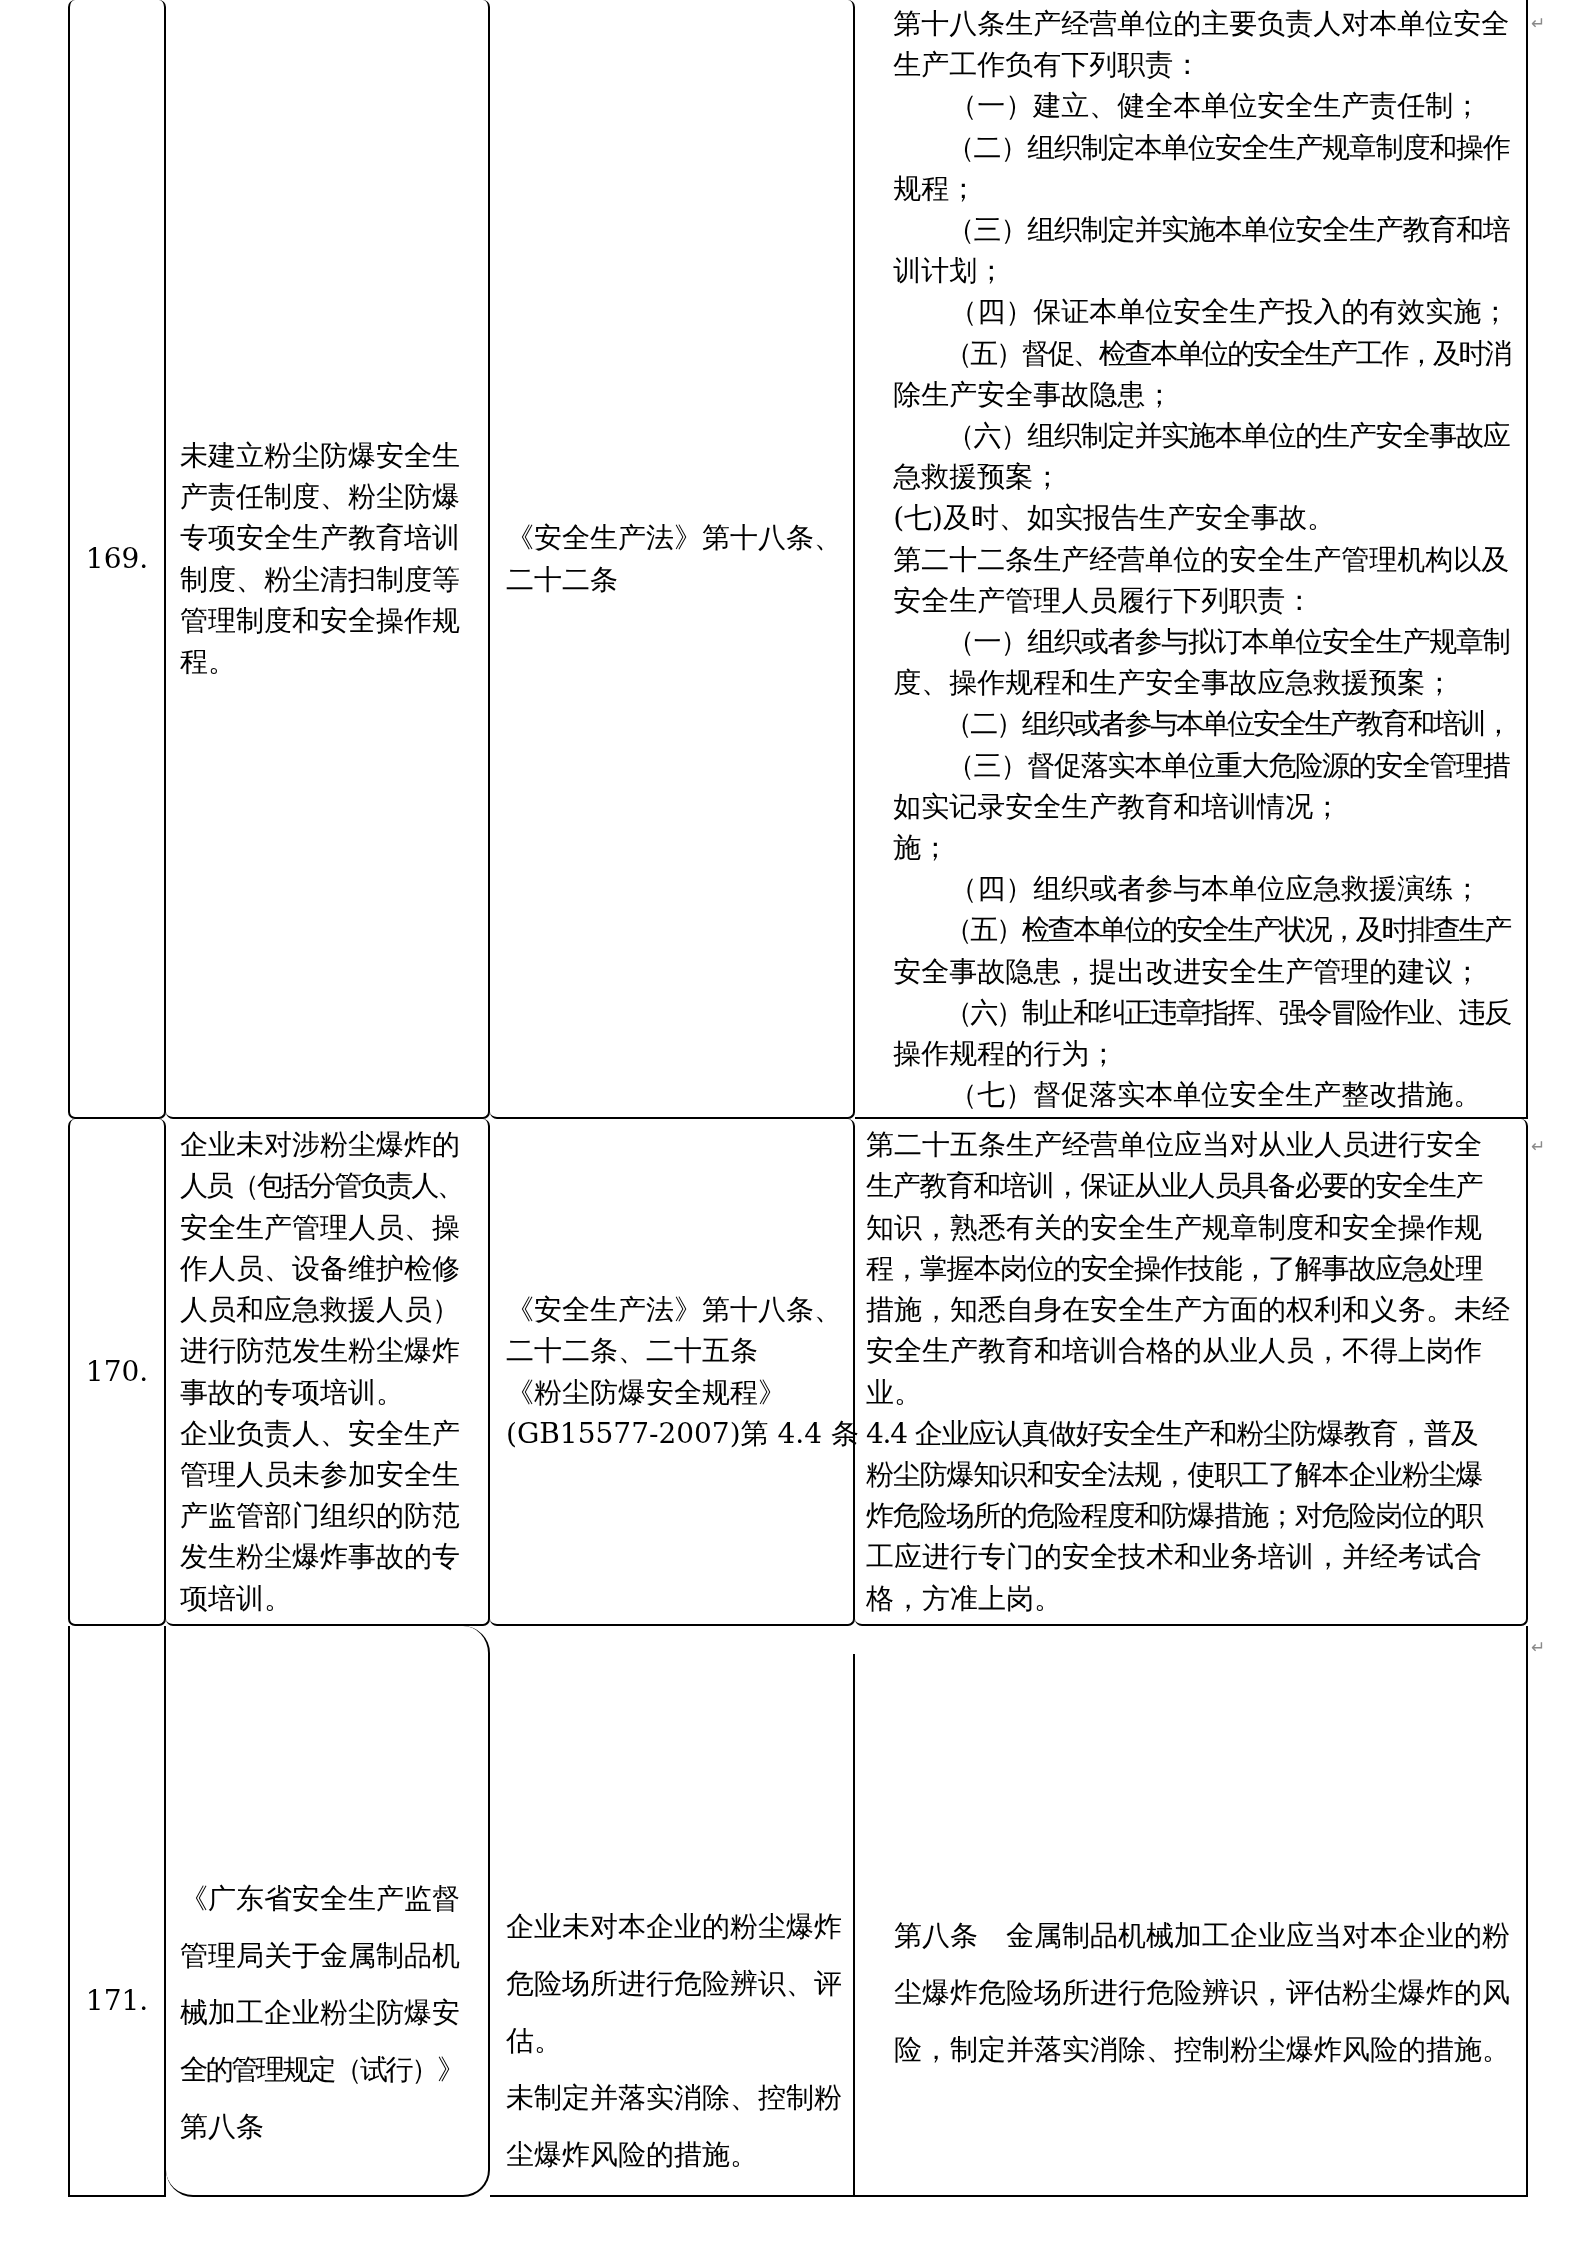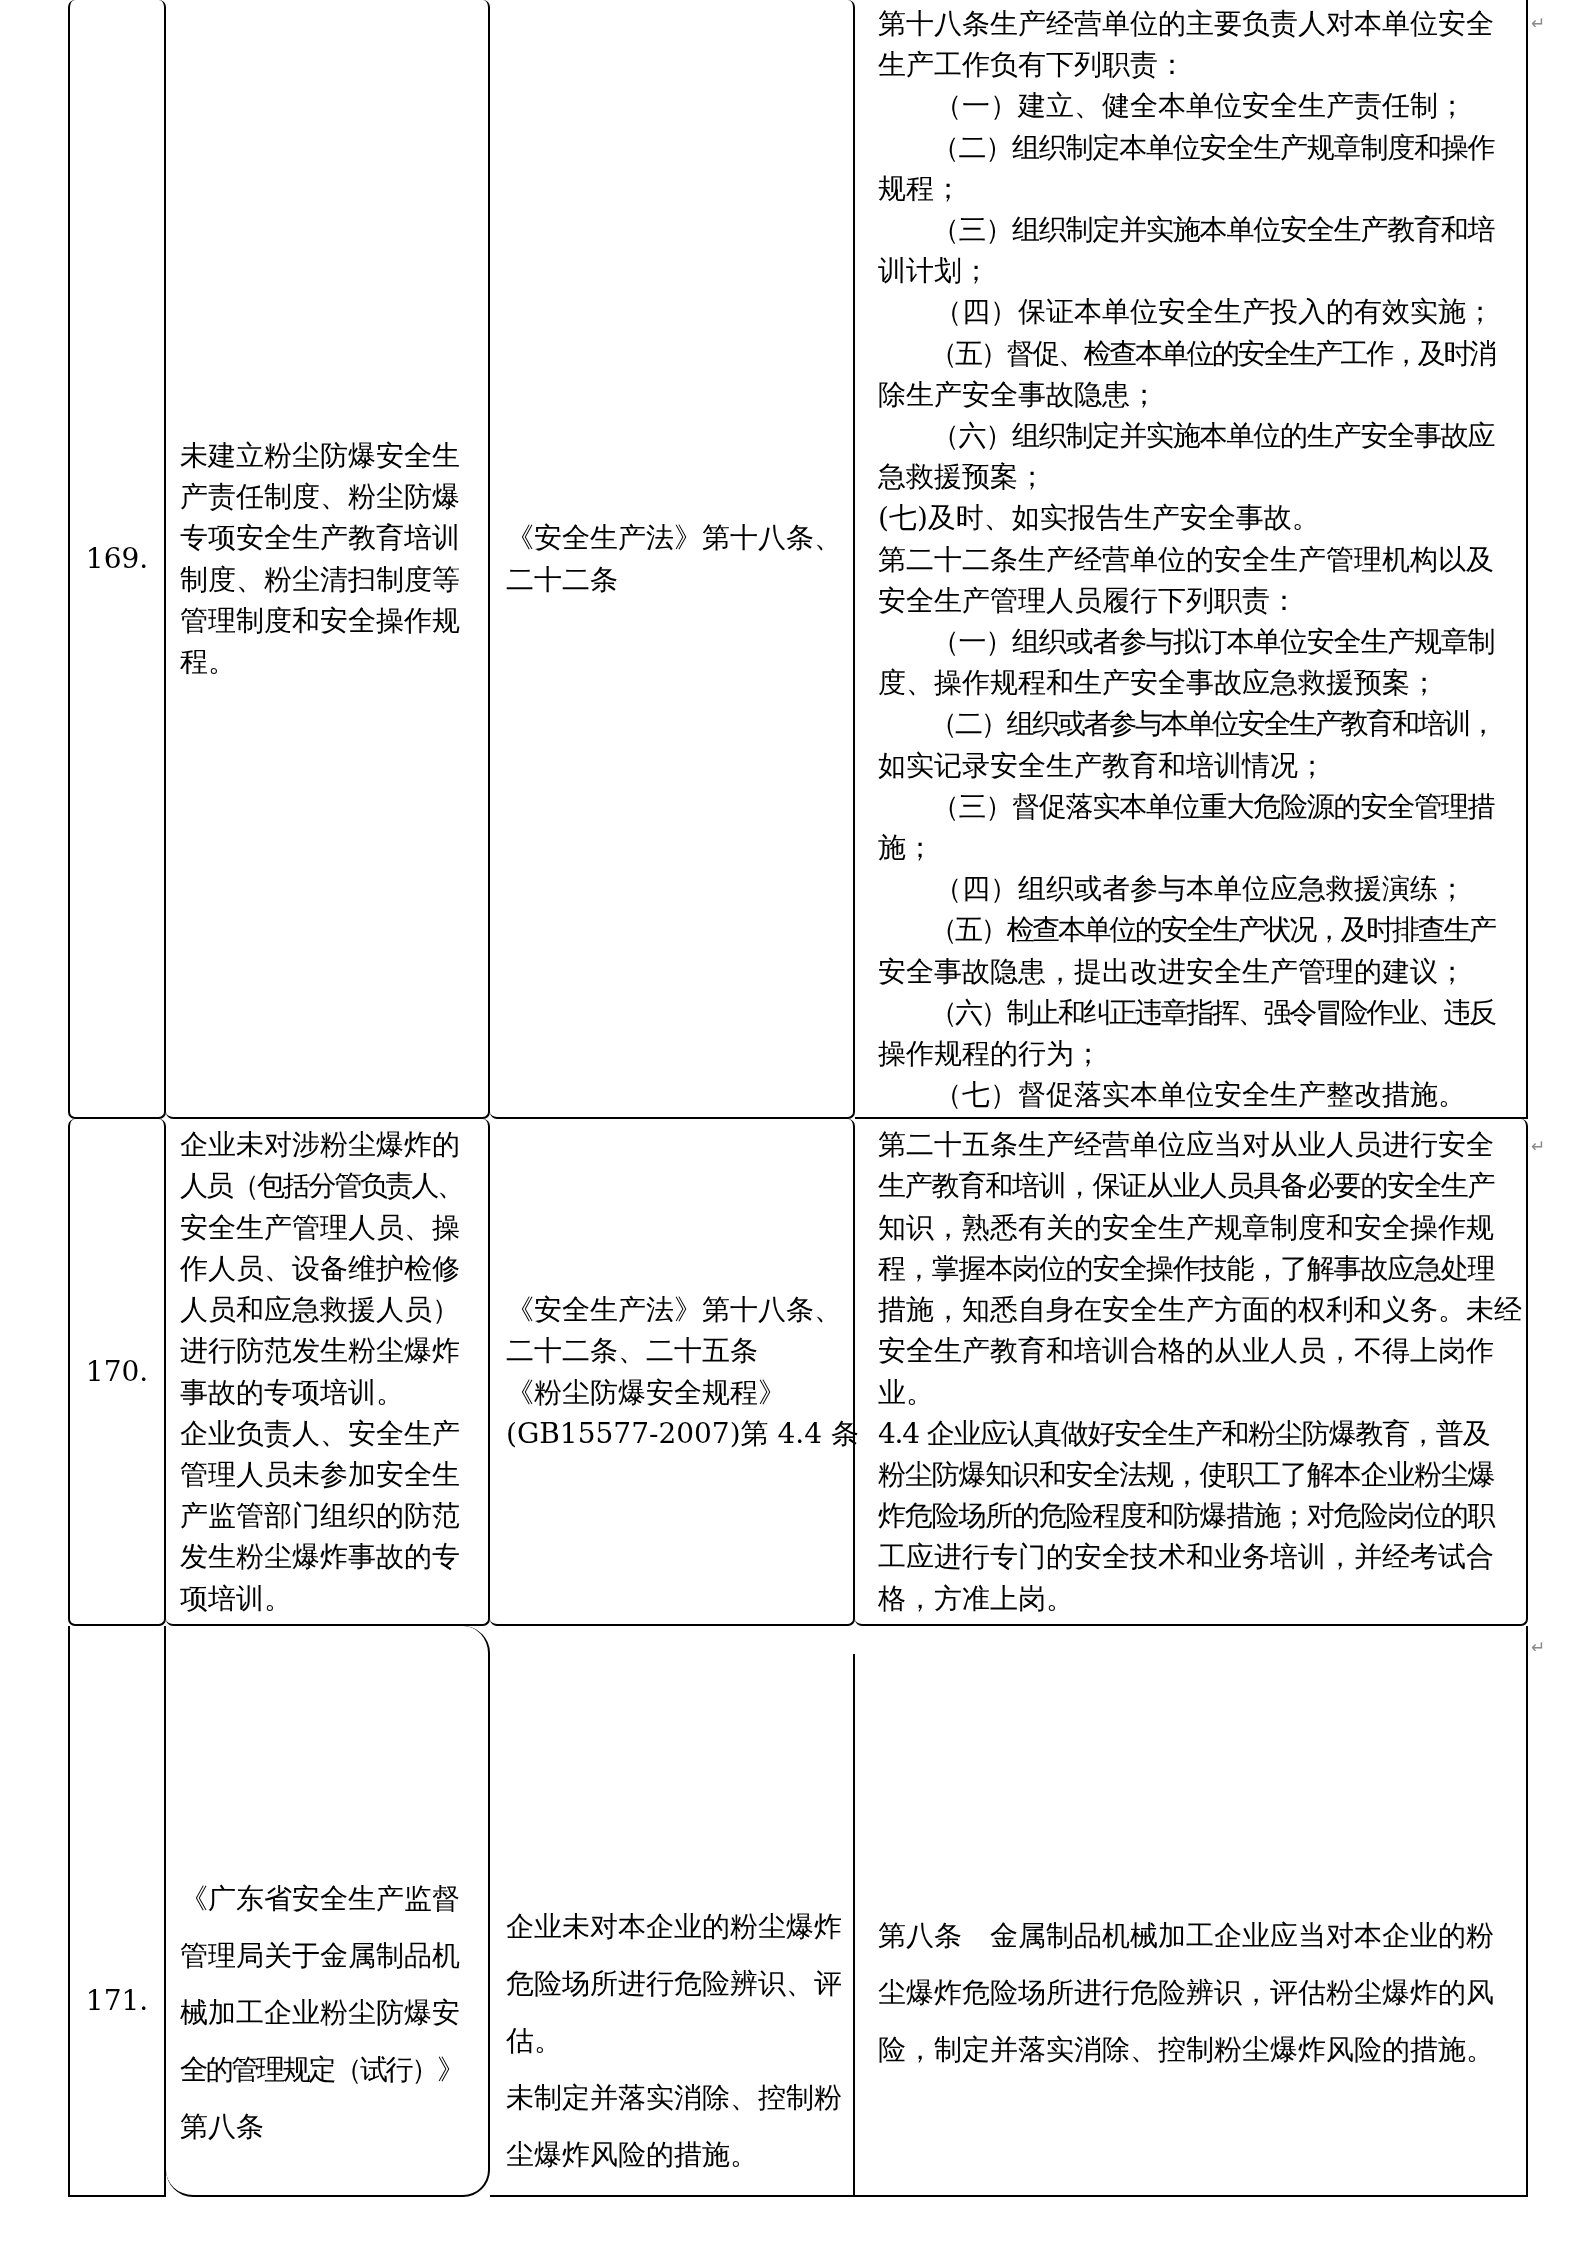--- a/index.html
+++ b/index.html
@@ -24,21 +24,21 @@
     border-right:2px solid var(--border);
     border-bottom:2px solid var(--border);
     display:flex;flex-direction:column;
     font-size:28px;line-height:41.2px;
     overflow:visible;
   }
   .c1{border-left:2px solid var(--border);align-items:center;}
   .vcenter{justify-content:center;border-radius:7px;}
   .c2{padding-left:14px;padding-right:10px;}
   .c3{padding-left:16px;padding-right:10px;}
-  .c4{padding-left:23px;padding-right:16px;}
+  .c4{padding-left:23px;padding-right:16px;align-items:flex-end;}
   .r169c4{justify-content:flex-start;padding-top:3px;}
   
   .r171{line-height:57px;justify-content:flex-start;}
   .r171.c1{padding-top:354px;}
   .r171.c2{padding-top:244px;border-radius:27px;}
   .r171.c3{padding-top:244px;margin-top:28px;}
   .r171.c4{padding-top:281px;}
   .num{line-height:41px;}
   .ln{white-space:nowrap;}
   .s1{letter-spacing:-1.2px;}
@@ -89,22 +89,22 @@
           <div class="ln s2">　　（五）督促、检查本单位的安全生产工作，及时消</div>
           <div class="ln">除生产安全事故隐患；</div>
           <div class="ln s1">　　（六）组织制定并实施本单位的生产安全事故应</div>
           <div class="ln">急救援预案；</div>
           <div class="ln">(七)及时、如实报告生产安全事故。</div>
           <div class="ln">第二十二条生产经营单位的安全生产管理机构以及</div>
           <div class="ln">安全生产管理人员履行下列职责：</div>
           <div class="ln s1">　　（一）组织或者参与拟订本单位安全生产规章制</div>
           <div class="ln">度、操作规程和生产安全事故应急救援预案；</div>
           <div class="ln s2">　　（二）组织或者参与本单位安全生产教育和培训，</div>
+          <div class="ln s1">　　（三）督促落实本单位重大危险源的安全管理措</div>
           <div class="ln">如实记录安全生产教育和培训情况；</div>
-          <div class="ln s1">　　（三）督促落实本单位重大危险源的安全管理措</div>
           <div class="ln">施；</div>
           <div class="ln">　　（四）组织或者参与本单位应急救援演练；</div>
           <div class="ln s2">　　（五）检查本单位的安全生产状况，及时排查生产</div>
           <div class="ln">安全事故隐患，提出改进安全生产管理的建议；</div>
           <div class="ln s2">　　（六）制止和纠正违章指挥、强令冒险作业、违反</div>
           <div class="ln">操作规程的行为；</div>
           <div class="ln">　　（七）督促落实本单位安全生产整改措施。</div>
         </div>
     </div>
 

